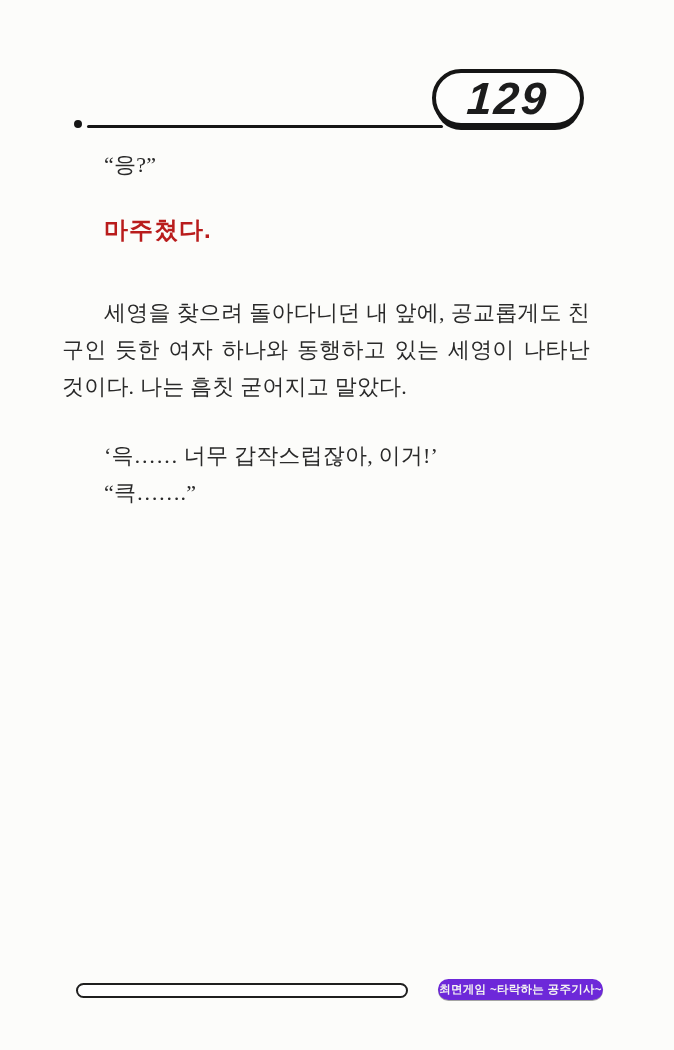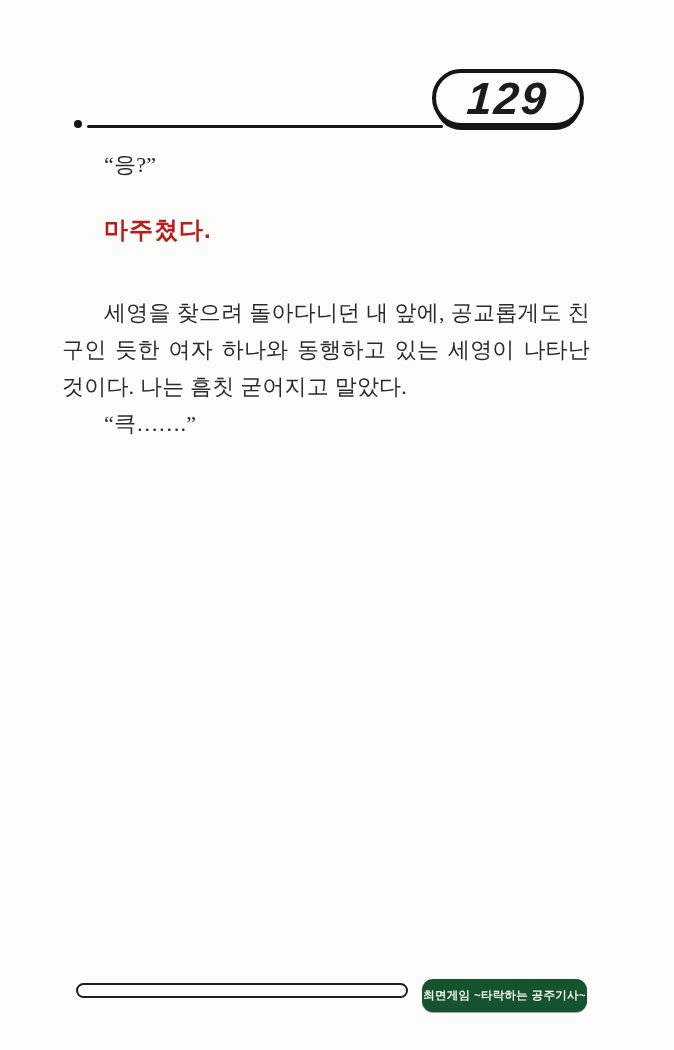--- a/index.html
+++ b/index.html
@@ -76,23 +76,23 @@
   
   .footer-rule {
     position: absolute; left: 76px; top: 983px;
     width: 332px; height: 15px;
     border: 2.5px solid #1f1f1f;
     border-radius: 9px;
     background: #fff;
     display: inline-block;
   }
   .footer-badge {
-    position: absolute; left: 422px; top: 979px;
-    width: 165px; height: 33px;
-    background: #14532d;
+    position: absolute; left: 438px; top: 979px;
+    width: 165px; height: 21px;
+    background: #6d28d9;
     border-radius: 11px;
     display: flex; align-items: center; justify-content: center;
     box-shadow: 0 1px 0 0 rgba(0,0,0,0.35);
   }
   .badge-text {
     color: #f4f4f2;
     font-family: "Liberation Sans", "DejaVu Sans", sans-serif;
     font-size: 11.5px;
     font-weight: bold;
     letter-spacing: 0.3px;
@@ -109,20 +109,21 @@
     <span class="rule"></span>
     <div class="page-pill">
       <span class="page-num">129</span>
     </div>
   </header>
 
   <main class="content">
     <p>“응?”</p>
     <p class="emphasis gap-sm">마주쳤다.</p>
     <p class="gap-lg">세영을 찾으려 돌아다니던 내 앞에, 공교롭게도 친구인 듯한 여자 하나와 동행하고 있는 세영이 나타난 것이다. 나는 흠칫 굳어지고 말았다.</p>
+    <p class="gap-md">‘윽…… 너무 갑작스럽잖아, 이거!’</p>
     <p>“큭…….”</p>
   </main>
 
   <footer>
     <span class="footer-rule"></span>
     <span class="footer-badge">
       <span class="badge-text">최면게임 ~타락하는 공주기사~</span>
     </span>
   </footer>
 

